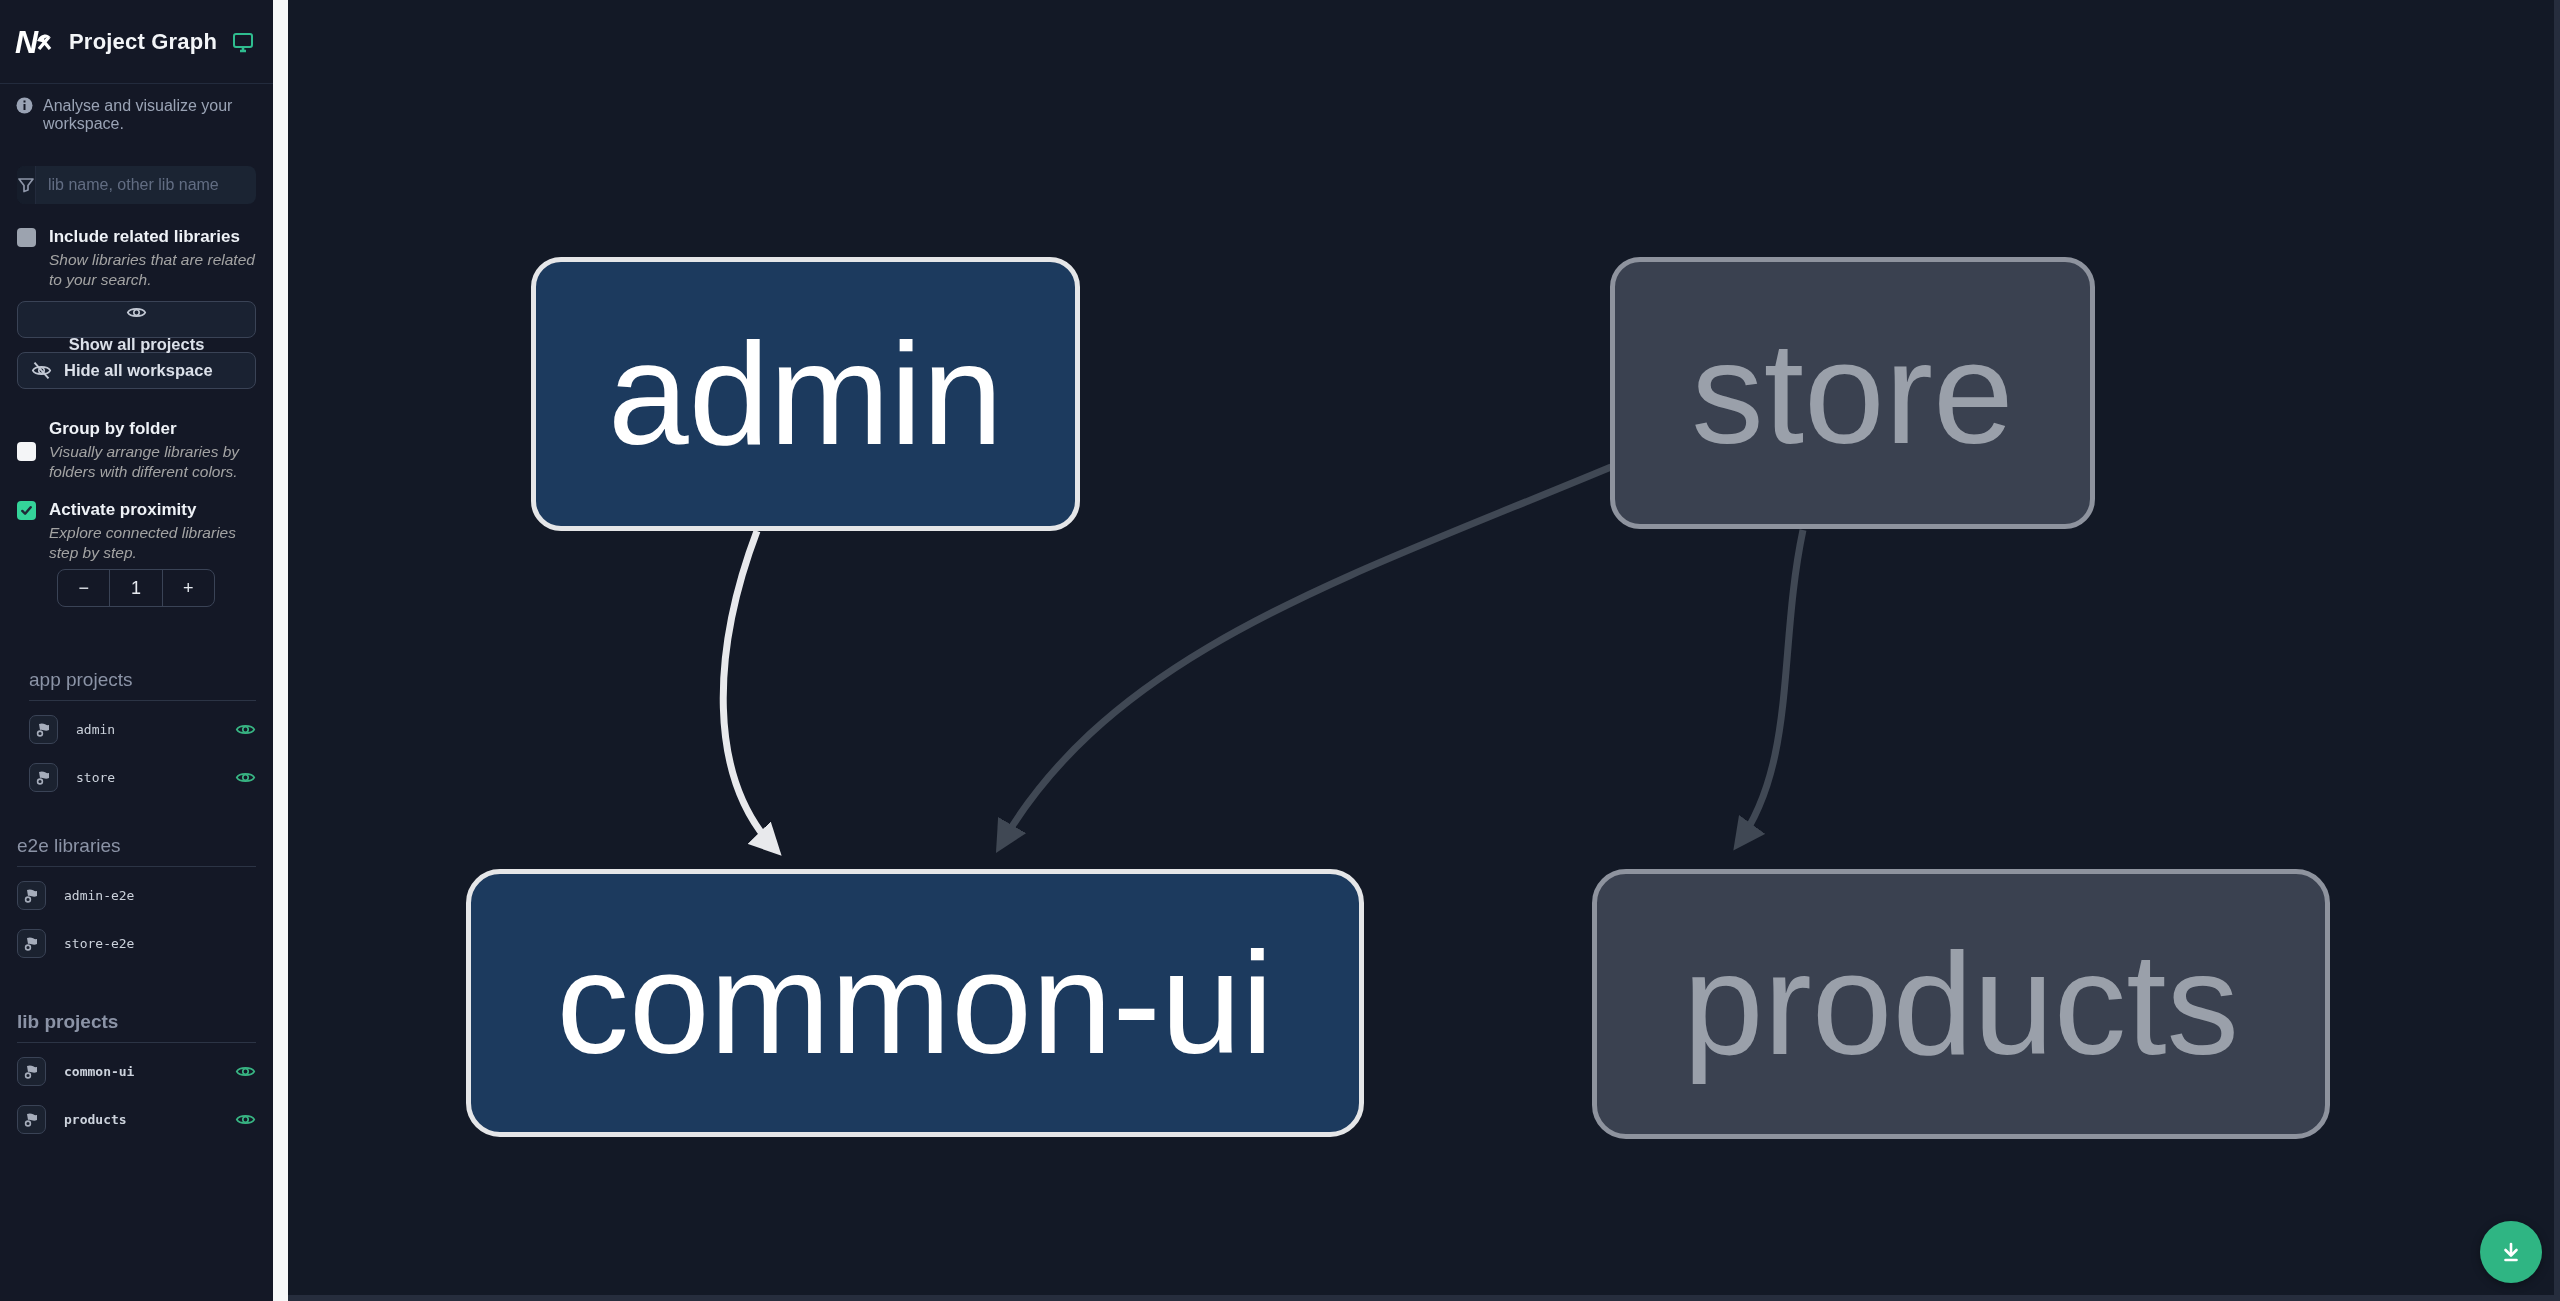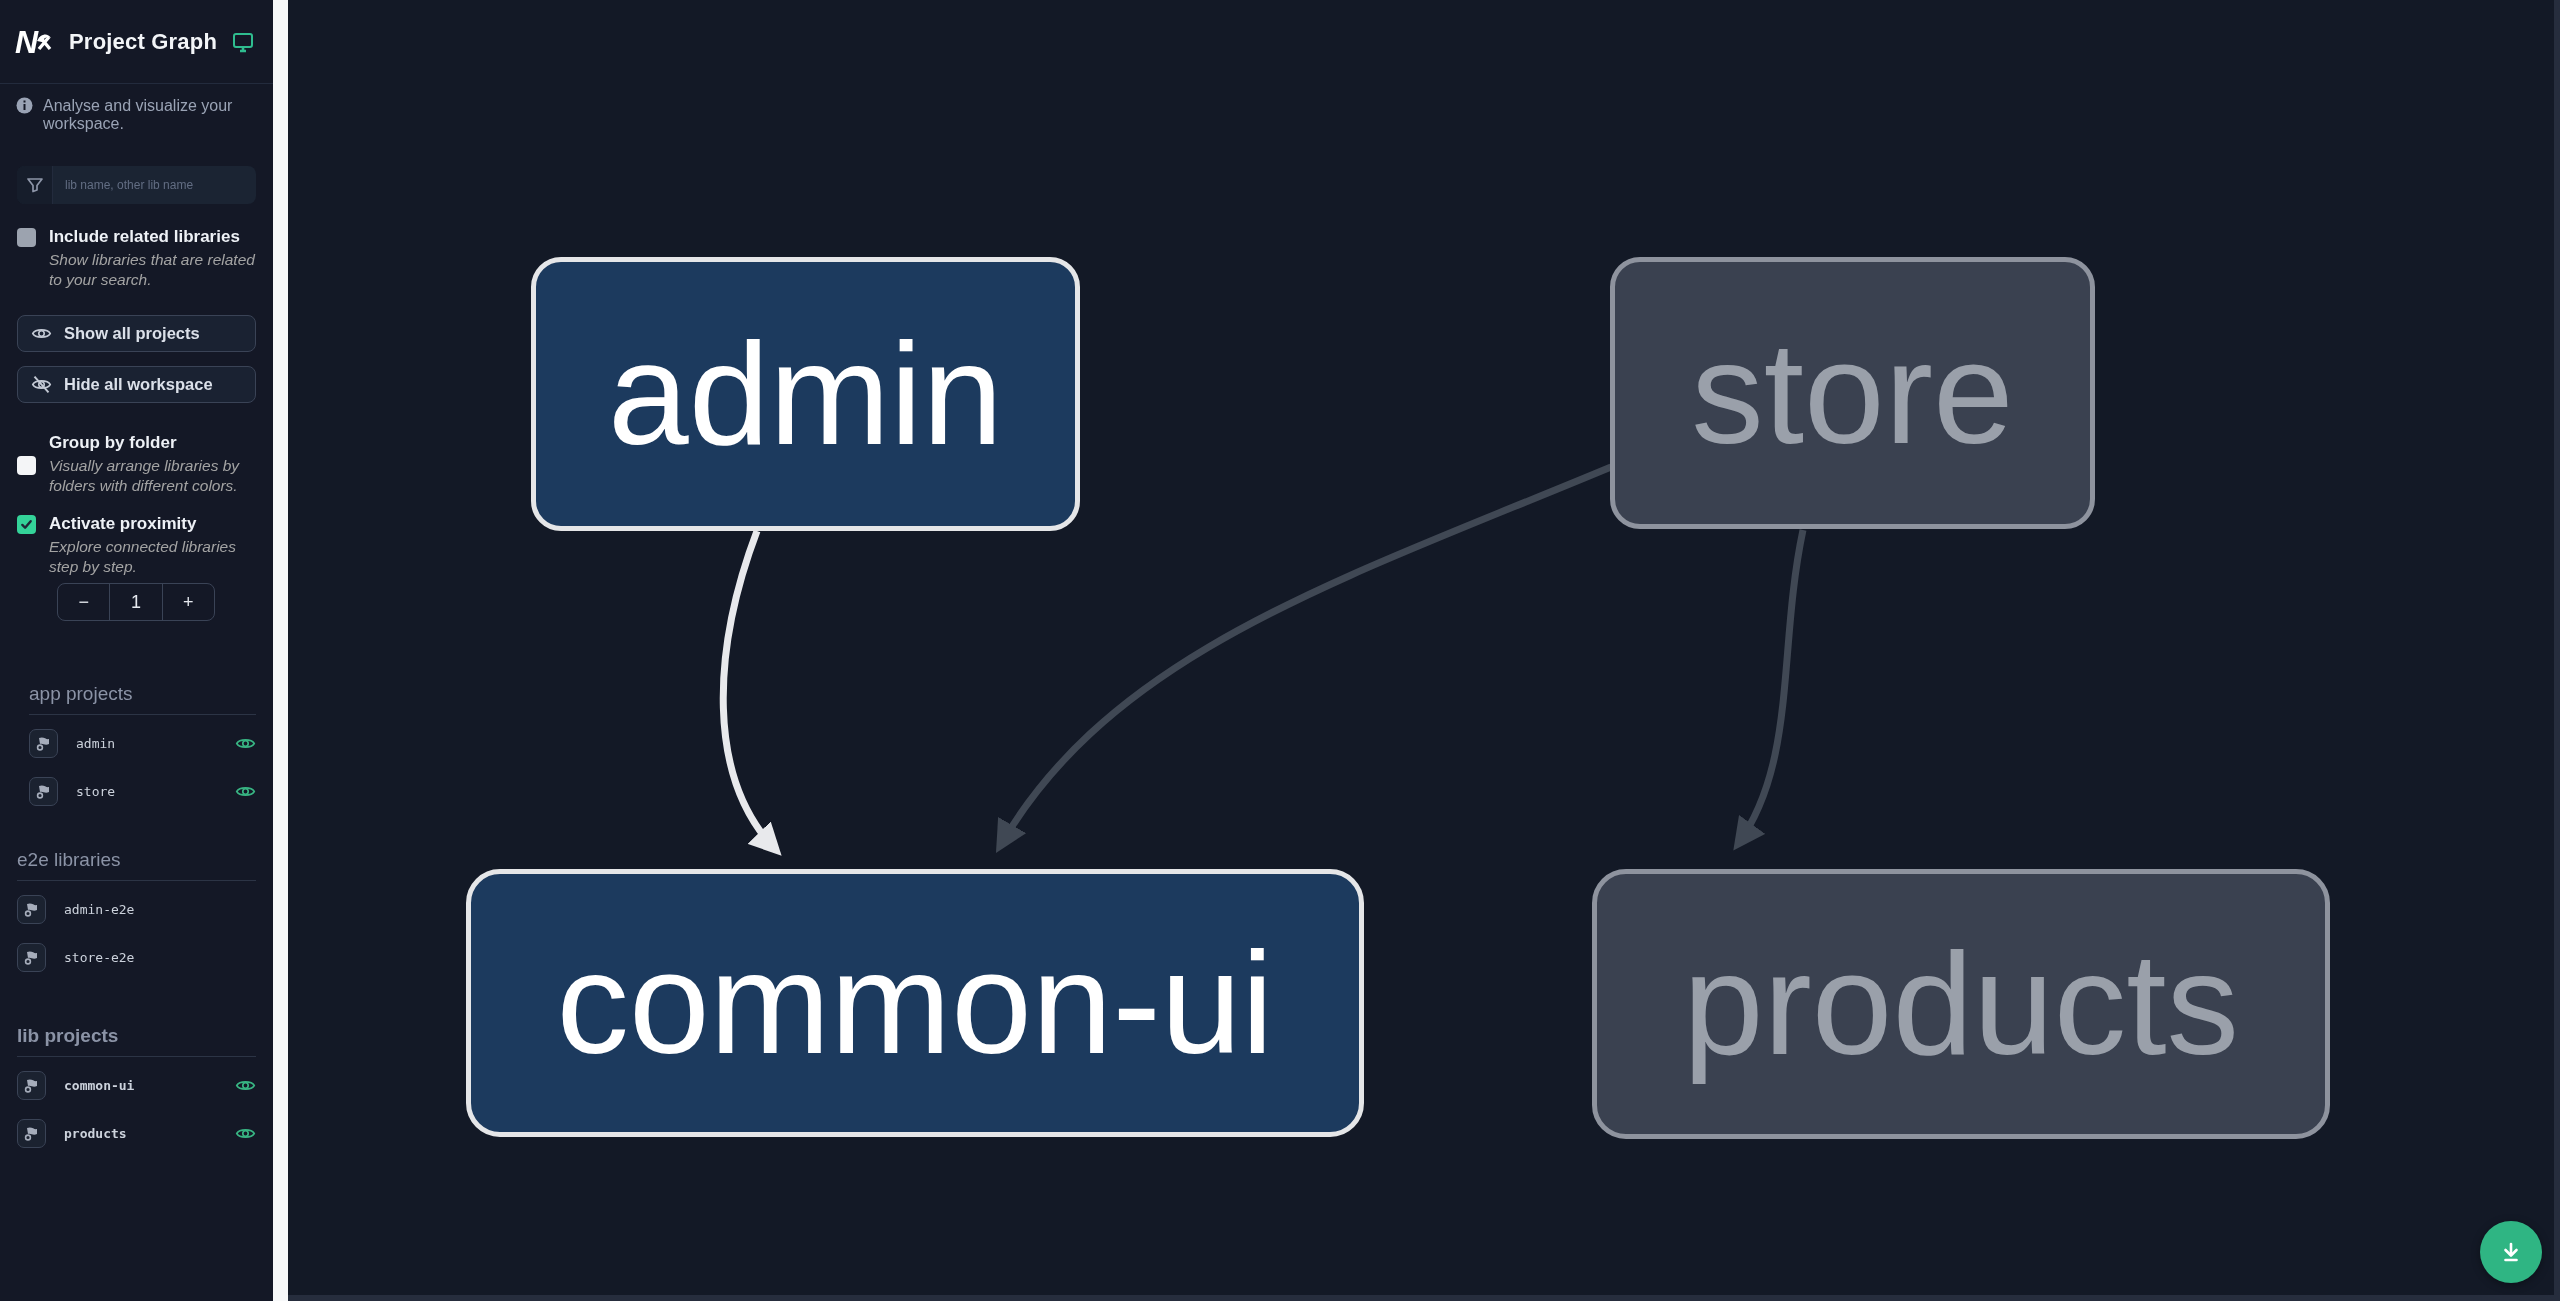--- a/index.html
+++ b/index.html
@@ -32,21 +32,21 @@
   .search-box {
     margin:33px 17px 0 17px; height:38px; display:flex; align-items:stretch;
     background:#1b2433; border-radius:8px; overflow:hidden;
   }
   .search-icon-cell {
     width:36px; display:flex; align-items:center; justify-content:center;
     background:#161d2b; border-right:1px solid #232b3d;
   }
   .search-input {
     flex:1; background:transparent; border:none; outline:none;
-    font-size:12px; color:#bef264; padding:0 12px;
+    font-size:16px; color:#bef264; padding:0 12px;
     font-family:"Liberation Sans", sans-serif;
   }
   .search-input::placeholder { color:#626d83; }
 
   .check-block { display:flex; gap:13px; padding:0 17px; }
   .check-block .box {
     width:19px; height:19px; border-radius:4px; flex:0 0 auto; margin-top:2px;
     display:flex; align-items:center; justify-content:center;
   }
   .box.gray  { background:#9ca3af; }
@@ -175,21 +175,21 @@
     </div>
 
     <div class="check-block" style="margin-top:22px;">
       <span class="box gray"></span>
       <div>
         <div class="check-label">Include related libraries</div>
         <div class="check-desc">Show libraries that are related to your search.</div>
       </div>
     </div>
 
-    <button class="sb-btn" style="margin-top:25px;">
+    <button class="sb-btn" style="margin-top:11px;flex-direction:column;">
       <span style="display:flex;">
         <svg width="21" height="21" viewBox="0 0 24 24" fill="none" stroke="#c3c9d4" stroke-width="1.8">
           <path d="M2 12 C 5 6.5, 19 6.5, 22 12 C 19 17.5, 5 17.5, 2 12 Z"></path>
           <circle cx="12" cy="12" r="3.1"></circle>
         </svg>
       </span>
       <span>Show all projects</span>
     </button>
 
     <button class="sb-btn" style="margin-top:14px;">

